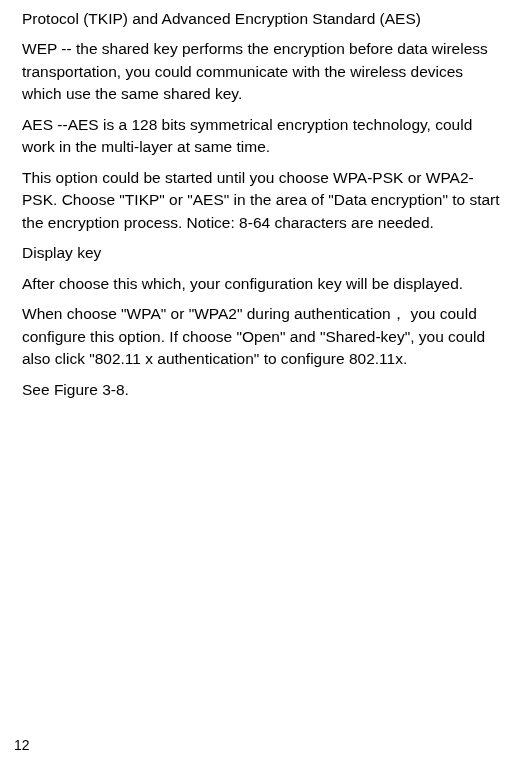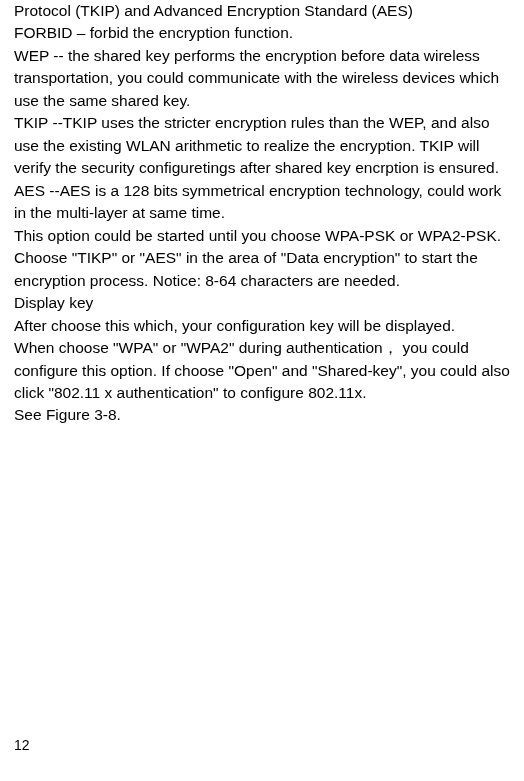--- a/index.html
+++ b/index.html
@@ -15,37 +15,35 @@
       font-size: 15.5px;
       line-height: 1.45;
       color: #000000;
       padding: 0 14px 0 14px;
       position: relative;
     }
     .content {
       padding-top: 0;
     }
     p {
-      margin: 0;
+      margin: 8px;
     }
     .page-number {
       position: absolute;
       bottom: 26px;
       left: 14px;
       font-size: 14px;
     }
   </style>
 </head>
 <body>
 
 <div class="content">
   <p>Protocol (TKIP) and Advanced Encryption Standard (AES)</p>
-  <p>FORBID – forbid the encryption function.</p>
   <p>WEP -- the shared key performs the encryption before data wireless transportation, you could communicate with the wireless devices which use the same shared key.</p>
-  <p>TKIP --TKIP uses the stricter encryption rules than the WEP, and also use the existing WLAN arithmetic to realize the encryption. TKIP will verify the security configuretings after shared key encrption is ensured.</p>
   <p>AES --AES is a 128 bits symmetrical encryption technology, could work in the multi-layer at same time.</p>
   <p>This option could be started until you choose WPA-PSK or WPA2-PSK. Choose "TIKP" or "AES" in the area of "Data encryption" to start the encryption process. Notice: 8-64 characters are needed.</p>
   <p>Display key</p>
   <p>After choose this which, your configuration key will be displayed.</p>
   <p>When choose "WPA" or "WPA2" during authentication，  you could configure this option. If choose "Open" and "Shared-key", you could also click "802.11 x authentication" to configure 802.11x.</p>
   <p>See Figure 3-8.</p>
 </div>
 
 <div class="page-number">12</div>
 

